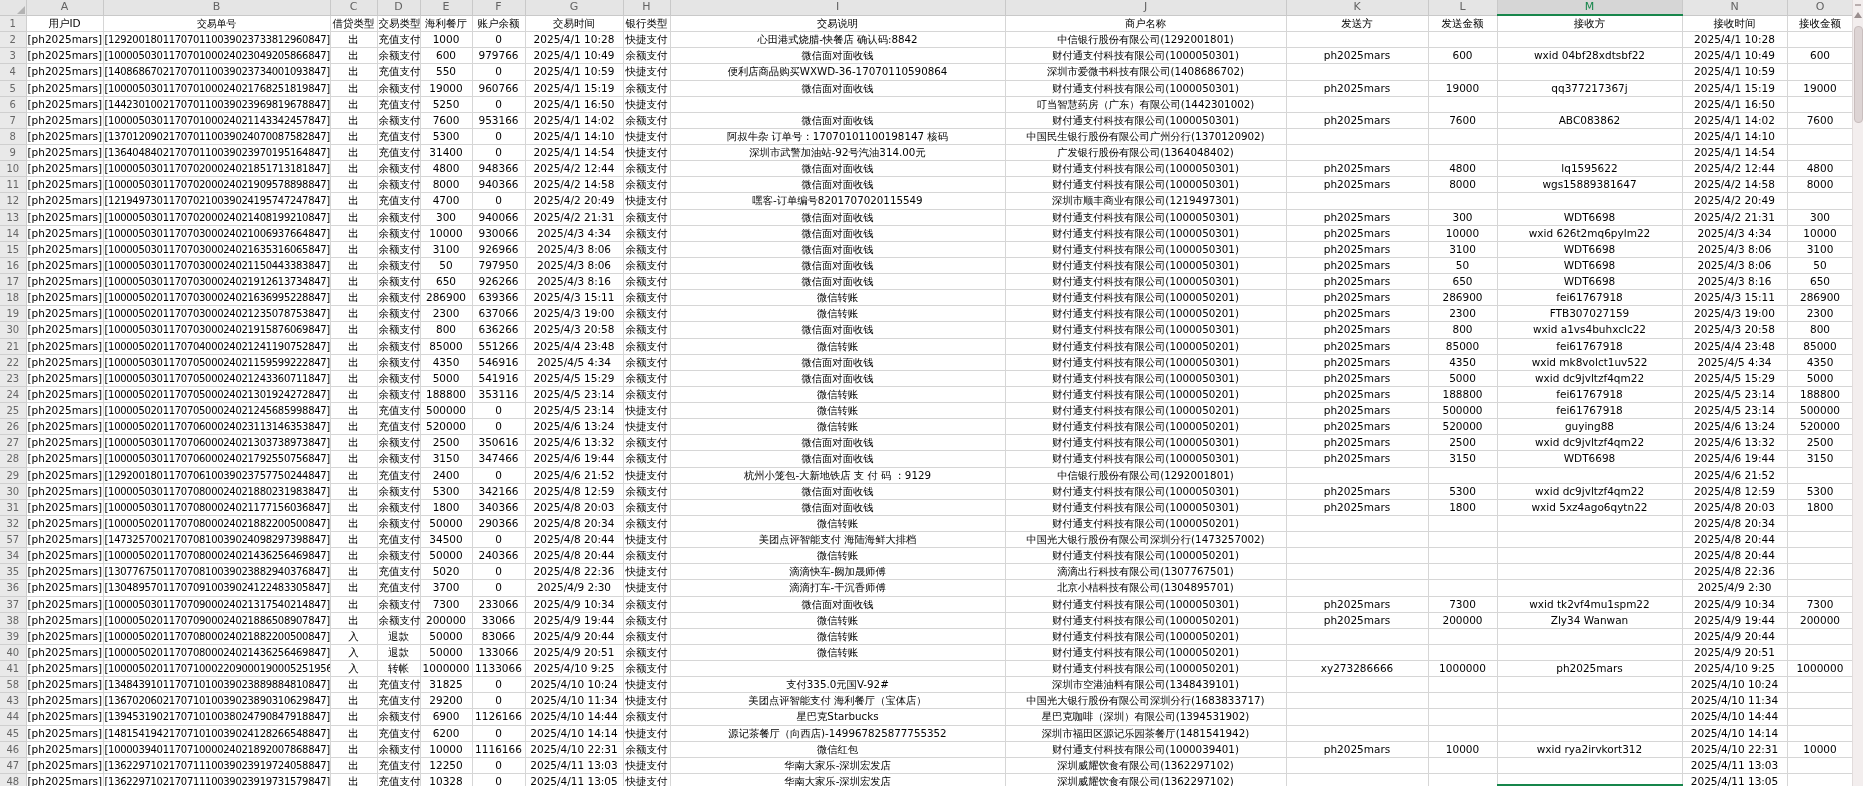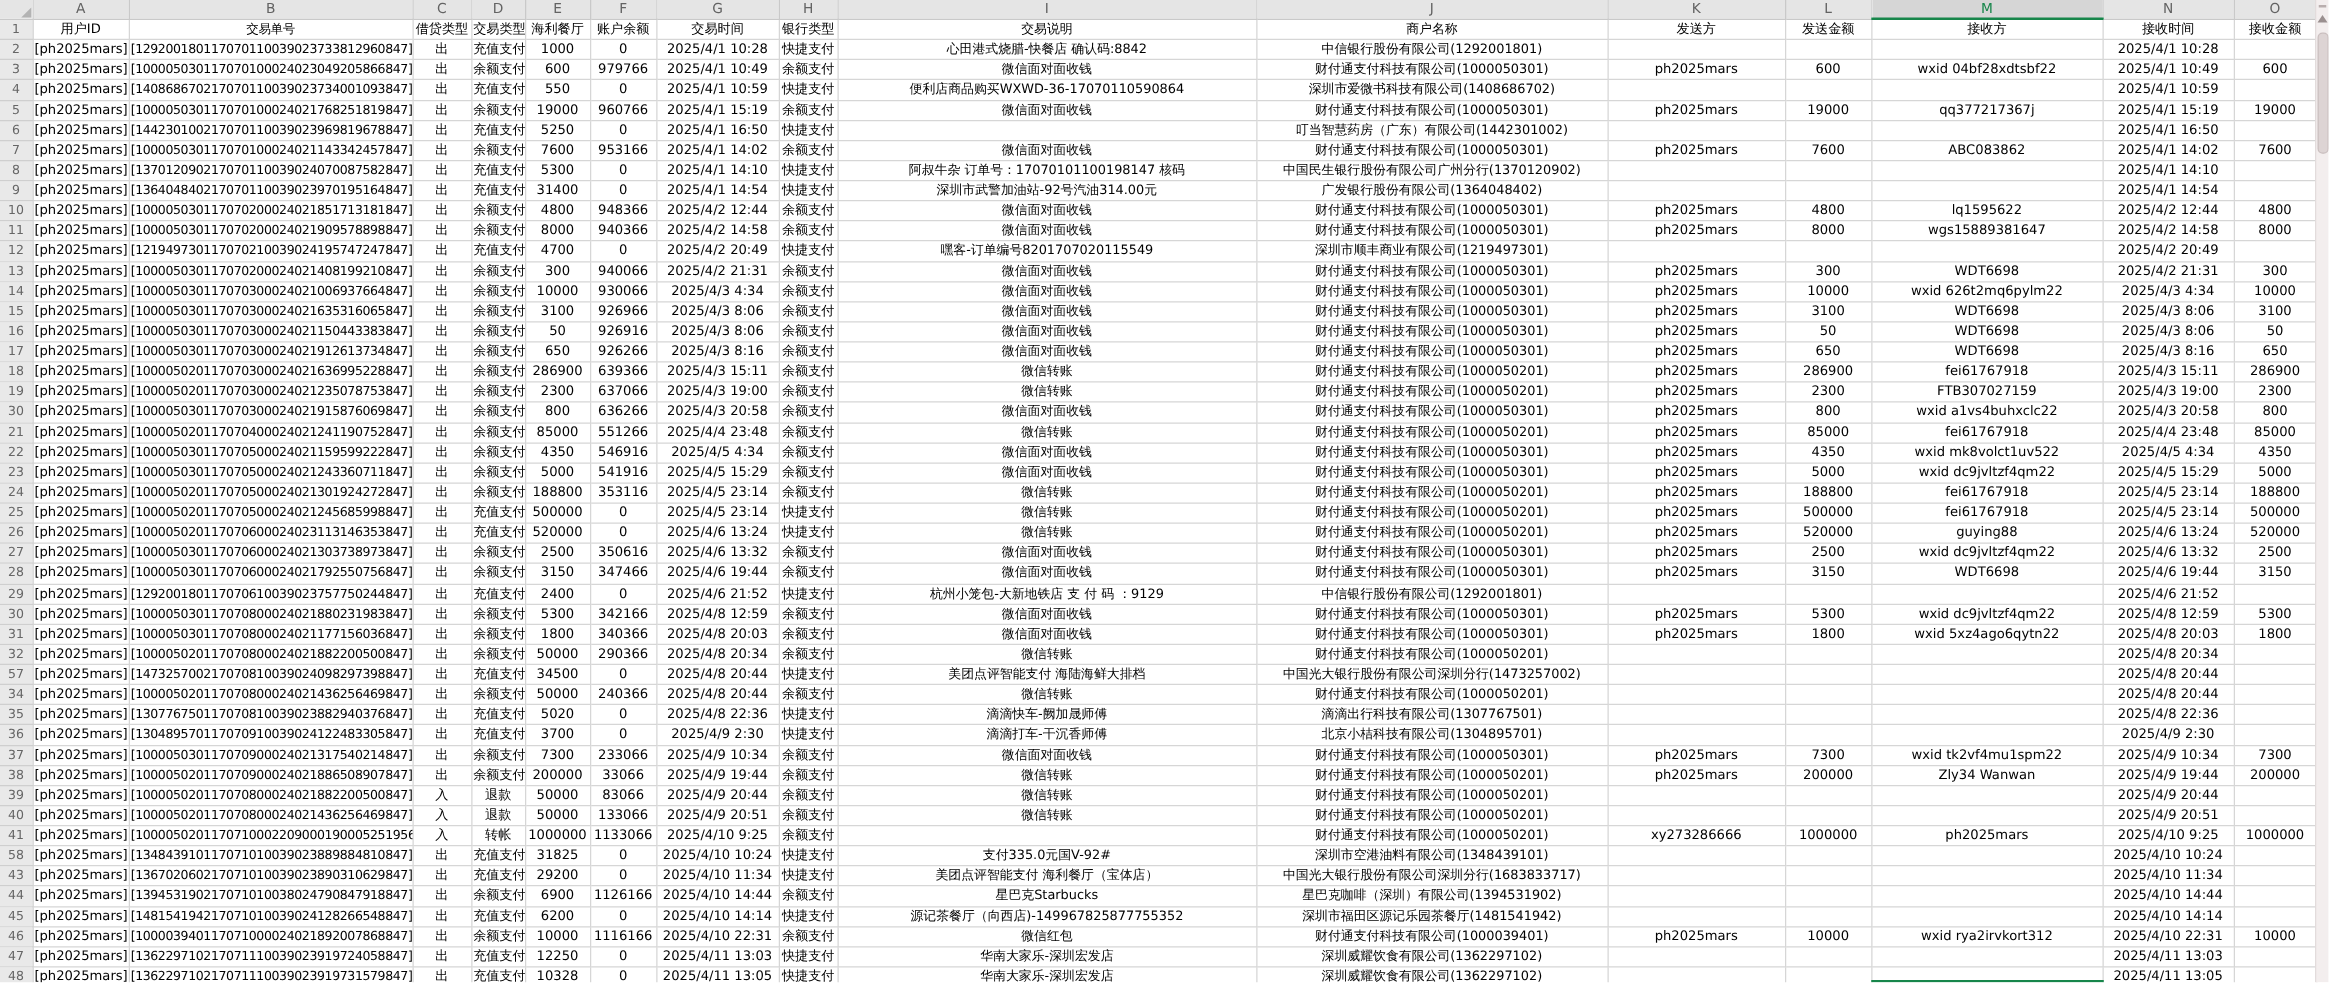--- a/index.html
+++ b/index.html
@@ -344,21 +344,21 @@
           <td class="c13">2025/4/3 8:06</td>
           <td class="c14">3100</td>
         </tr>
         <tr>
           <th>16</th>
           <td class="c0">[ph2025mars]</td>
           <td class="c1">[100005030117070300024021150443383847]</td>
           <td class="c2">出</td>
           <td class="c3">余额支付</td>
           <td class="c4">50</td>
-          <td class="c5">926916</td>
+          <td class="c5">797950</td>
           <td class="c6">2025/4/3 8:06</td>
           <td class="c7">余额支付</td>
           <td class="c8">微信面对面收钱</td>
           <td class="c9">财付通支付科技有限公司(1000050301)</td>
           <td class="c10">ph2025mars</td>
           <td class="c11">50</td>
           <td class="c12">WDT6698</td>
           <td class="c13">2025/4/3 8:06</td>
           <td class="c14">50</td>
         </tr>

